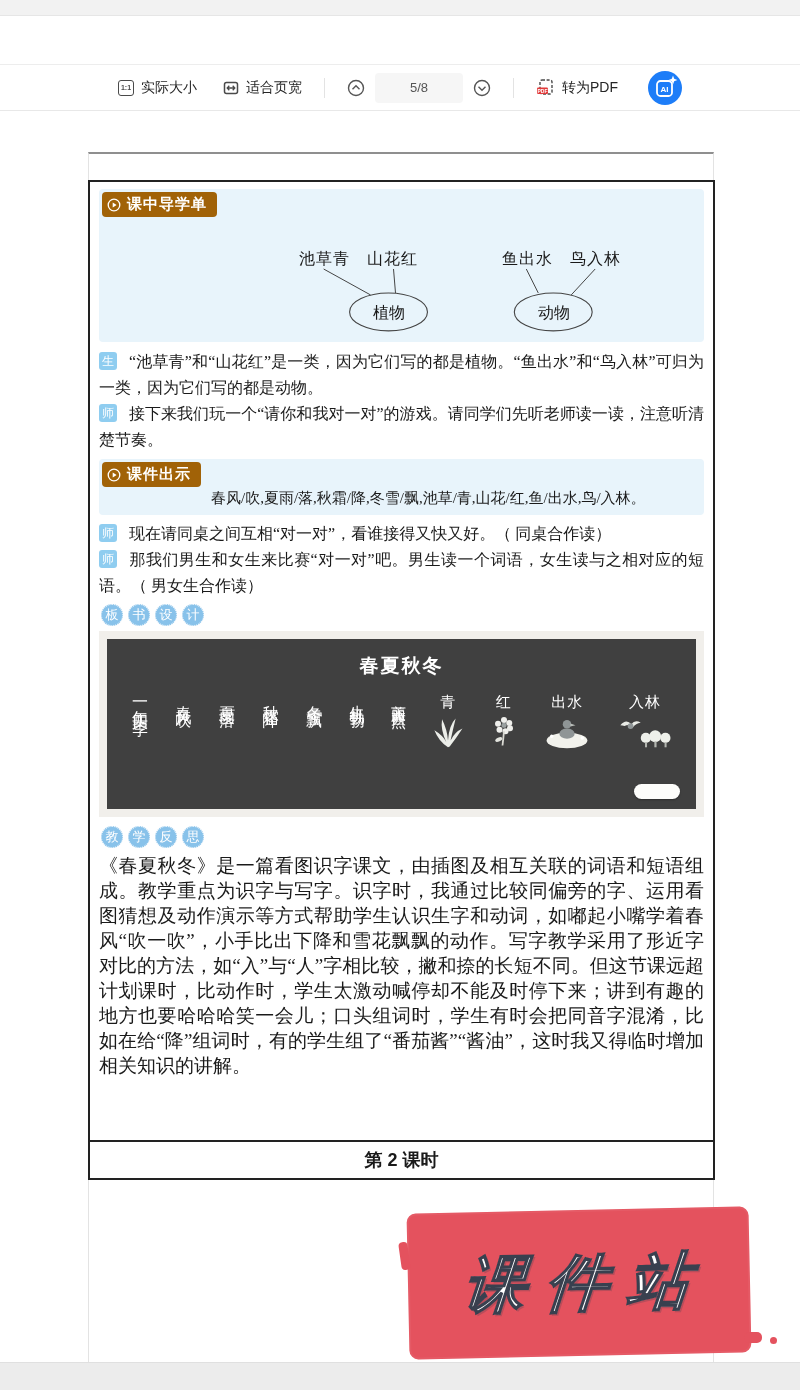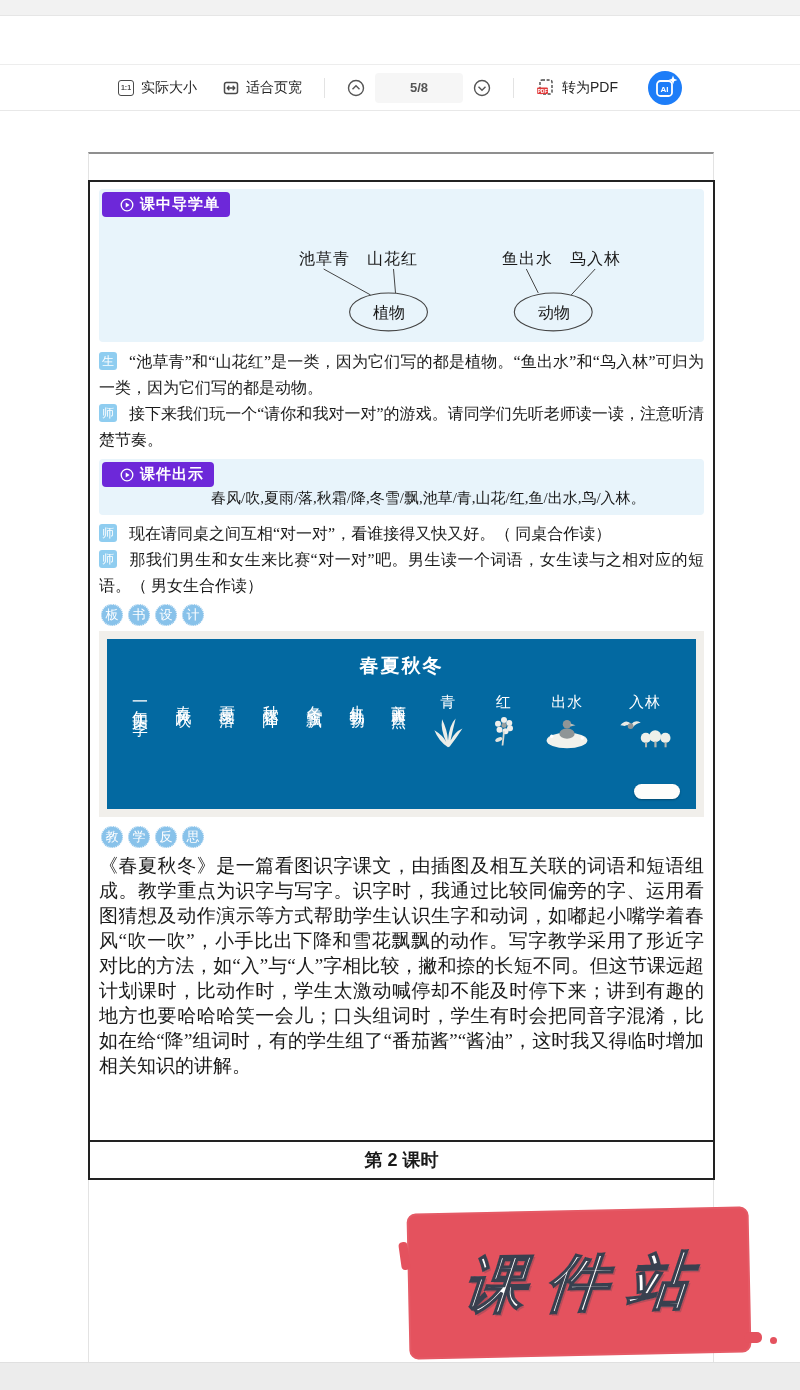--- a/index.html
+++ b/index.html
@@ -9,38 +9,38 @@
                background:#f2f2f2; border-bottom:1px solid #e6e6e6; }
   .toolbar { position:absolute; left:0; top:64px; width:800px; height:47px; background:#fff;
              border-top:1px solid #ededed; border-bottom:1px solid #e8e8e8;
              display:flex; align-items:center; justify-content:center; }
   .tb-item { display:flex; align-items:center; gap:7px; font-size:14px; color:#262626; cursor:default; }
   .tb-gap-s { width:26px; } .tb-gap-m { width:22px; } .tb-gap-l { width:30px; }
   .tb-divider { width:1px; height:20px; background:#e3e3e3; }
   .icon-11 { width:16px; height:16px; border:1.5px solid #4a4a4a; border-radius:3px;
              font-size:7px; font-weight:bold; color:#4a4a4a; display:flex; align-items:center; justify-content:center; }
   .page-box { width:88px; height:30px; background:#f6f6f6; border-radius:4px; margin:0 10px;
-              display:flex; align-items:center; justify-content:center; font-size:13px; color:#555;font-weight:bold; }
+              display:flex; align-items:center; justify-content:center; font-size:13px; color:#555; }
   .ai-btn { width:34px; height:34px; border-radius:50%; background:#1d7df8;
             display:flex; align-items:center; justify-content:center; cursor:pointer; }
   .hairline-shadow { position:absolute; left:0; top:127px; width:800px; height:1px; background:#f1f1f1; }
 
   .viewer { position:absolute; left:0; top:112px; width:800px; height:1250px; background:#fff; }
 
   .page { position:absolute; left:88px; top:40px; width:626px; height:1250px; background:#fff;
           border-top:2px solid #8f8f8f; border-left:1px solid #e3e3e3; border-right:1px solid #e3e3e3; }
 
   .sheet { position:absolute; left:-1px; top:26px; width:627px; height:1000px;
            border:2px solid #222; background:#fff; padding:7px 9px 0 9px;
            font-family:"Liberation Serif","DejaVu Serif",serif; color:#1a1a1a; }
 
   .blue-box { background:#e8f4fb; border-radius:4px; position:relative; }
   .guide-box { height:153px; }
-  .blue-badge { position:absolute; top:3px; left:3px; background:#6d28d9; color:#fff;
-                border-radius:4px; padding:3px 10px 3px 18px; font-size:15px; font-weight:bold;
+  .blue-badge { position:absolute; top:3px; left:3px; background:#a16207; color:#fff;
+                border-radius:4px; padding:3px 10px 3px 5px; font-size:15px; font-weight:bold;
                 display:flex; align-items:center; gap:6px; letter-spacing:1px;
                 font-family:"Liberation Sans",sans-serif; }
   .play-glyph { width:14px; height:14px; flex:0 0 auto; }
   .activity-line { position:absolute; top:34px; left:13px; font-size:16px; }
   .phrase { position:absolute; top:60px; font-size:16px; letter-spacing:1px; }
   .oval-label { position:absolute; top:114px; font-size:16px; transform:translateX(-50%); }
   .guide-svg { position:absolute; inset:0; width:100%; height:100%; }
 
   .para { font-size:16px; line-height:26px; text-align:justify; }
   .role-badge { display:inline-flex; width:18px; height:18px; background:#8fcdf0; color:#fff;
@@ -49,21 +49,21 @@
   .cw-box { height:56px; margin:6px 0; }
   .cw-content { position:absolute; top:30px; left:112px; font-size:15px; white-space:nowrap; }
 
   .circle-label-row { display:flex; gap:5px; margin:4px 0 4px 2px; height:24px; align-items:center; }
   .circle-badge { width:22px; height:22px; border-radius:50%; background:#88c2ea; color:#fff;
                   font-size:13px; display:flex; align-items:center; justify-content:center;
                   border:1px dotted rgba(255,255,255,.85);
                   font-family:"Liberation Sans",sans-serif; }
 
   .board-frame { background:#f1efeb; padding:8px; margin:4px 0 8px 0; }
-  .board { position:relative; background:#0369a1; height:170px; color:#fff; }
+  .board { position:relative; background:#404040; height:170px; color:#fff; }
   .board-title { position:absolute; top:14px; width:100%; text-align:center;
                  font-size:19px; font-weight:bold; letter-spacing:2px; }
   .board-cols { position:absolute; top:54px; left:22px; right:22px; height:104px;
                 display:flex; justify-content:space-between; align-items:flex-start; }
   .vcol { writing-mode:vertical-rl; font-size:16px; letter-spacing:5px; height:104px; }
   .vcol.small { font-size:15px; letter-spacing:3px; }
   .pair { display:flex; flex-direction:column; align-items:center; }
   .pair-top { writing-mode:vertical-rl; font-size:16px; letter-spacing:4px; }
   .pair-bottom { font-size:16px; margin-top:10px; }
   .icon-col { display:flex; flex-direction:column; align-items:center; gap:3px; }

